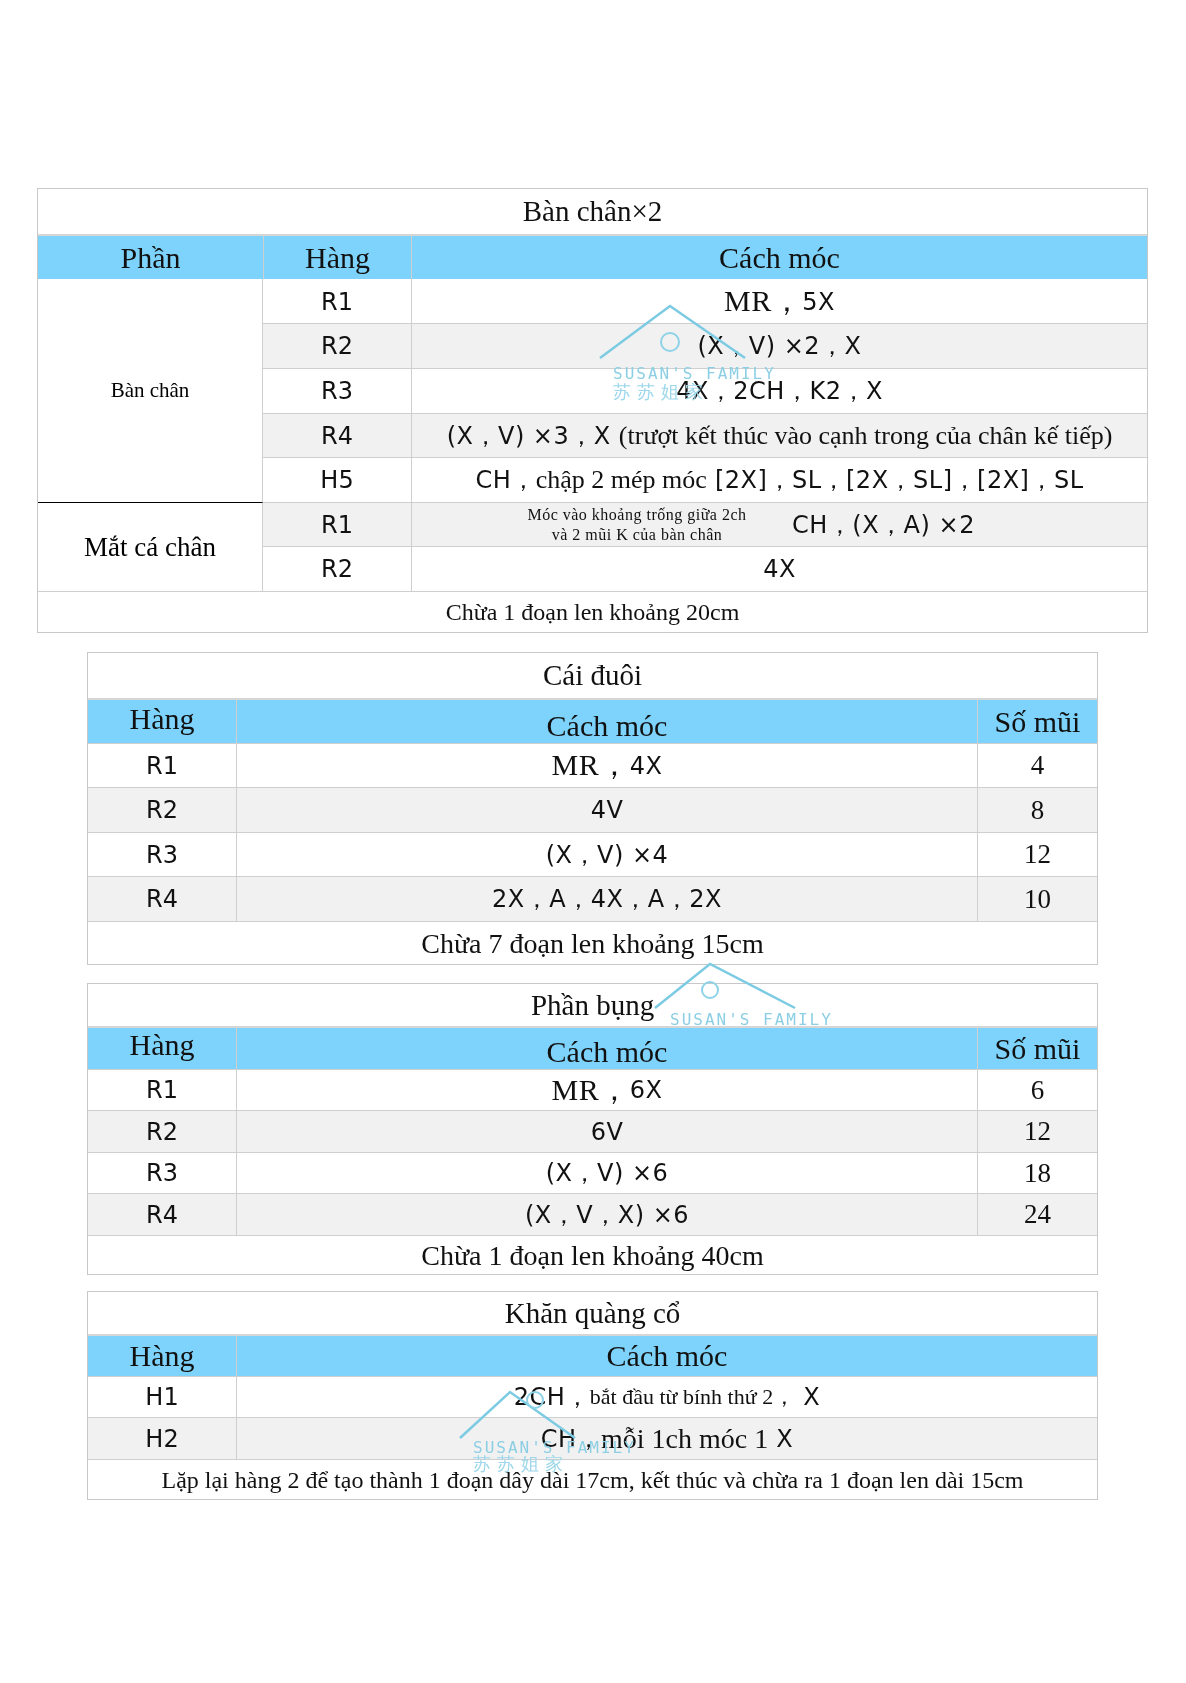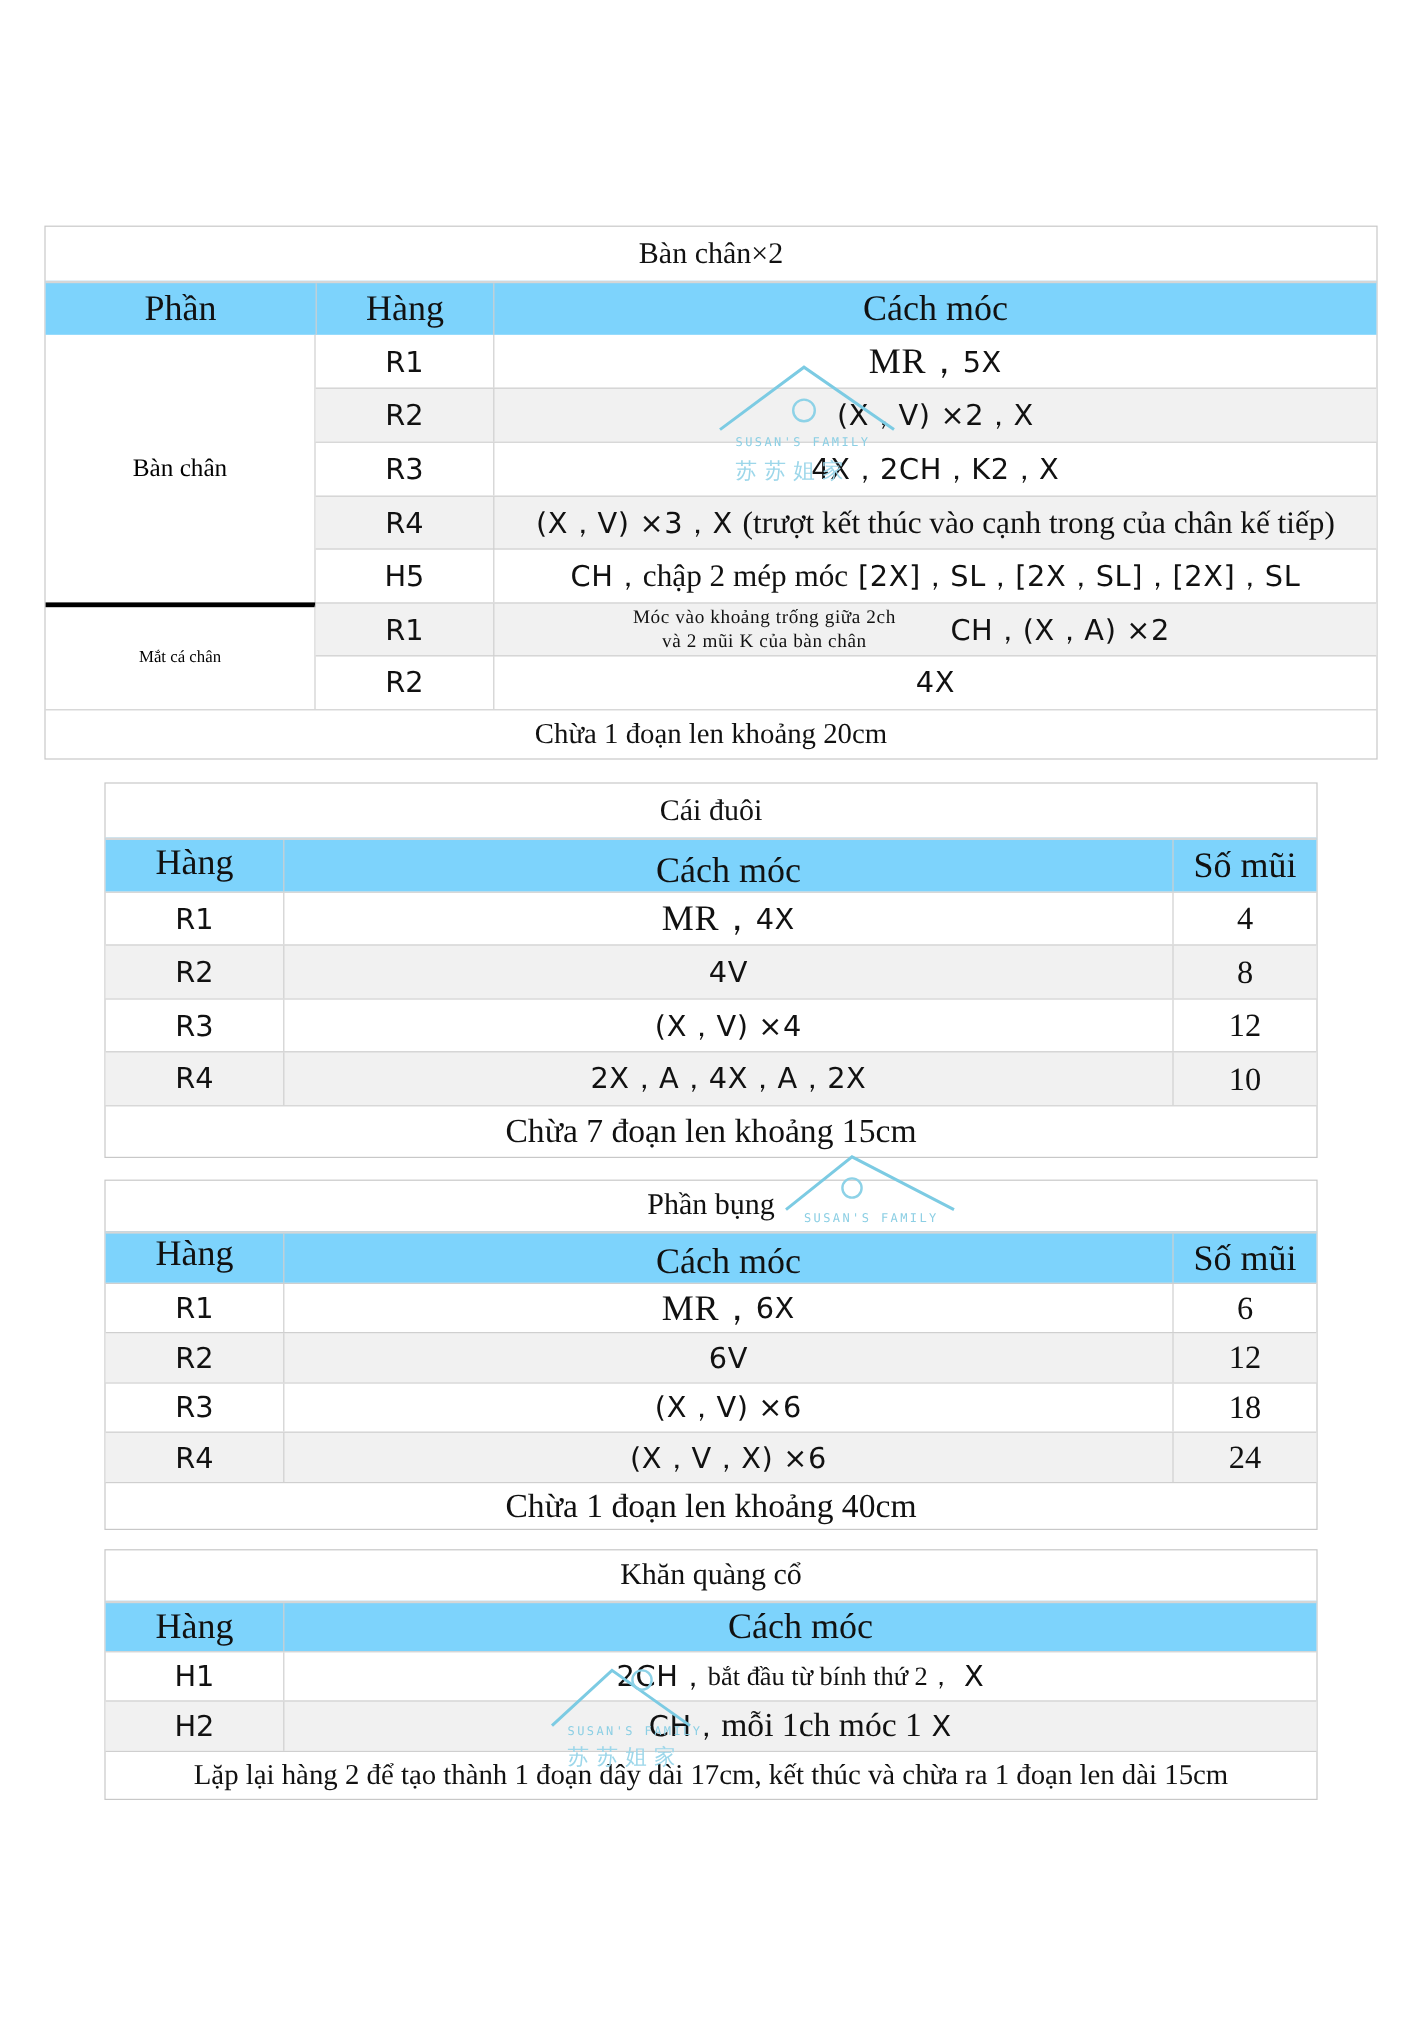--- a/index.html
+++ b/index.html
@@ -5,51 +5,51 @@
   html, body { margin:0; padding:0; background:#ffffff; }
   body { width:1186px; height:1683px; position:relative; overflow:hidden; }
   .tbl { position:absolute; border:1px solid #c8c8c8; box-sizing:border-box; background:#fff; }
   .row { position:absolute; left:0; right:0; box-sizing:border-box; border-top:1px solid #cfcfcf; display:flex; }
   .row.first { border-top:none; }
   .row.alt { background:#f1f1f1; }
   .row.head { background:#7dd3fc; border-top:2px solid #d6d6d6; }
   .cell { box-sizing:border-box; display:flex; align-items:center; justify-content:center; height:100%; border-left:1px solid #cfcfcf; color:#111; }
   .cell:first-child { border-left:none; }
   .serif { font-family:"Liberation Serif", serif; }
-  .title { font-size:25px; }
+  .title { font-size:29px; }
   .hdr { font-size:30px; }
   .rowlbl { font-size:24px; font-family:"DejaVu Sans", sans-serif; }
   .instr { font-size:24px; font-family:"DejaVu Sans", sans-serif; letter-spacing:0.5px; }
   .instr .vn { font-family:"Liberation Serif", serif; font-size:26px; letter-spacing:0; }
   .instr .mr { font-family:"Liberation Serif", serif; font-size:30px; }
   .count { font-size:27px; font-family:"Liberation Serif", serif; }
   .foot { font-size:28px; font-family:"Liberation Serif", serif; }
   .abs { position:absolute; box-sizing:border-box; display:flex; align-items:center; justify-content:center; }
   .note { font-family:Liberation Serif, serif; font-size:16px; line-height:20px; text-align:center; color:#111; }
   .wm { position:absolute; pointer-events:none; color:#6ec3de; }
-  .wm-text { font-family:"DejaVu Sans Mono", monospace; font-size:10px; letter-spacing:2px; color:#8ccfe4; position:absolute; white-space:nowrap; }
+  .wm-text { font-family:"DejaVu Sans Mono", monospace; font-size:16px; letter-spacing:2px; color:#8ccfe4; position:absolute; white-space:nowrap; }
   .wm-cn { font-family:"DejaVu Sans", sans-serif; font-size:18px; letter-spacing:6px; color:#9dd7ea; position:absolute; white-space:nowrap; }
 </style>
 </head>
 <body>
 
 <div class="tbl" style="left:37px; top:188px; width:1111px; height:445px;">
   <div class="row first" style="top:0; height:45px;">
     <div class="cell serif title" style="width:100%;">Bàn chân×2</div>
   </div>
   <div class="row head" style="top:45px; height:45px;">
     <div class="cell serif hdr" style="width:225px;">Phần</div>
     <div class="cell serif hdr" style="width:148px;">Hàng</div>
     <div class="cell serif hdr" style="flex:1;">Cách móc</div>
   </div>
 
   <div class="abs serif" style="left:0; top:90px; width:225px; height:223px; font-size:21px; border-right:1px solid #cfcfcf;">
     <span>Bàn chân</span>
   </div>
-  <div class="abs serif" style="left:0; top:313px; width:225px; height:89px; font-size:14px; border-top:4px solid #000000; border-right:1px solid #cfcfcf;">
+  <div class="abs serif" style="left:0; top:313px; width:225px; height:89px; font-size:27px; border-top:1px solid #000000; border-right:1px solid #cfcfcf;">
     <span>Mắt cá chân</span>
   </div>
 
   <div class="row" style="top:90px; height:45px; left:225px; border-top:none;">
     <div class="cell rowlbl" style="width:148px;">R1</div>
     <div class="cell instr" style="flex:1;">
       <span class="mr">MR，</span>
         <span>5X</span>
     </div>
   </div>

